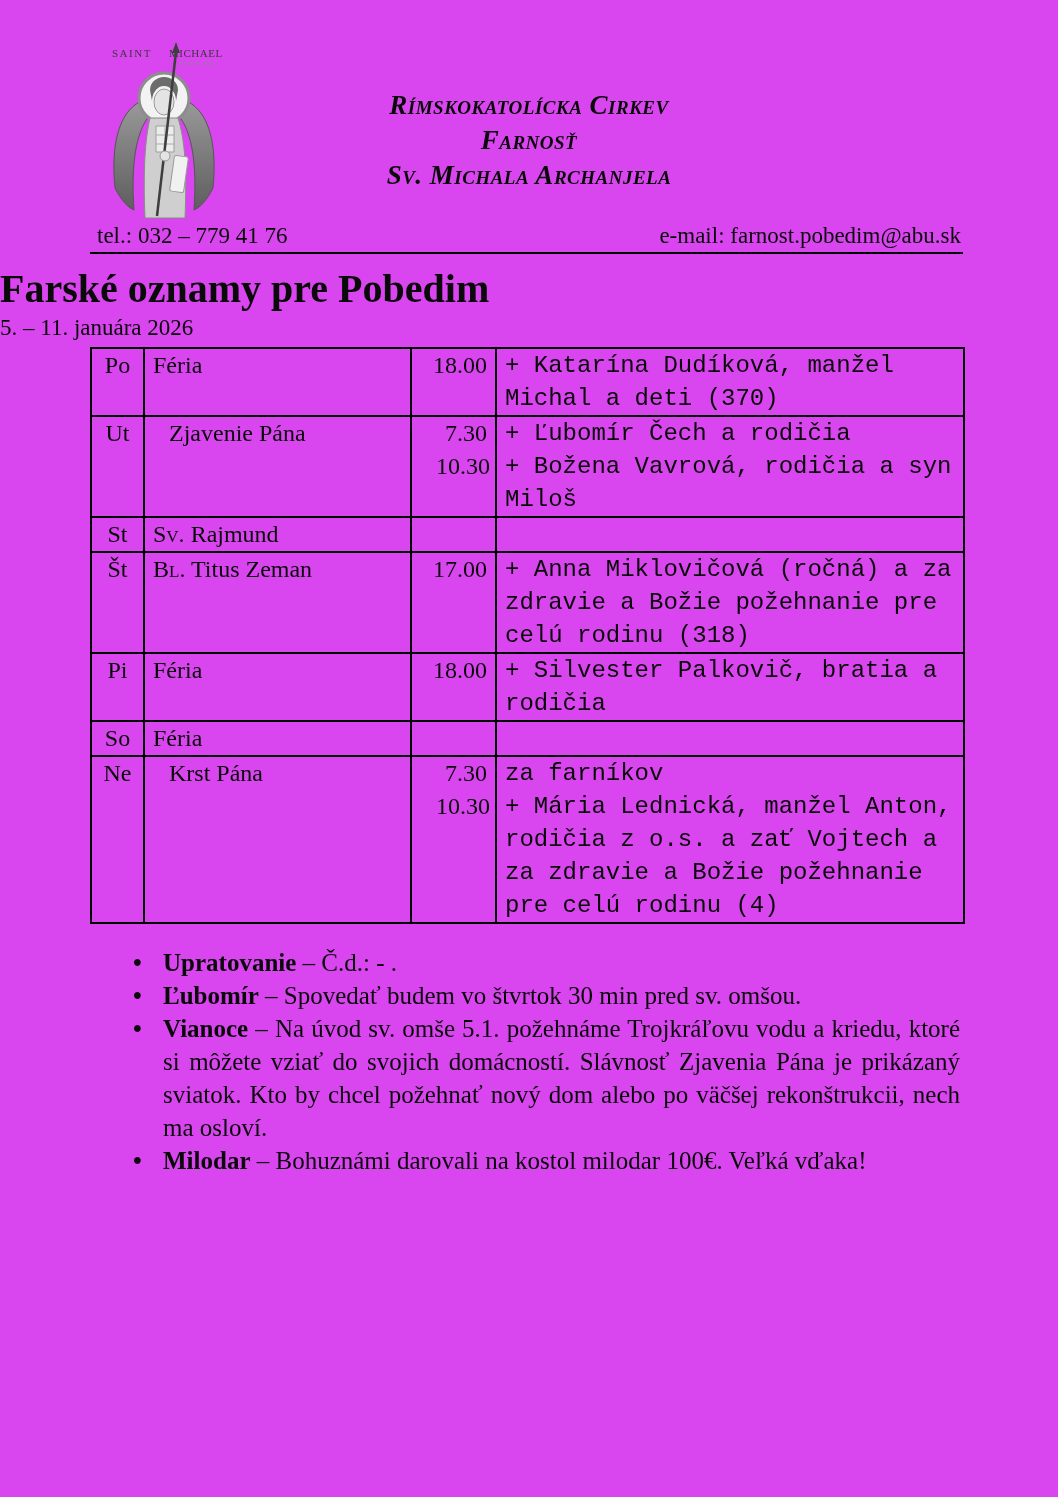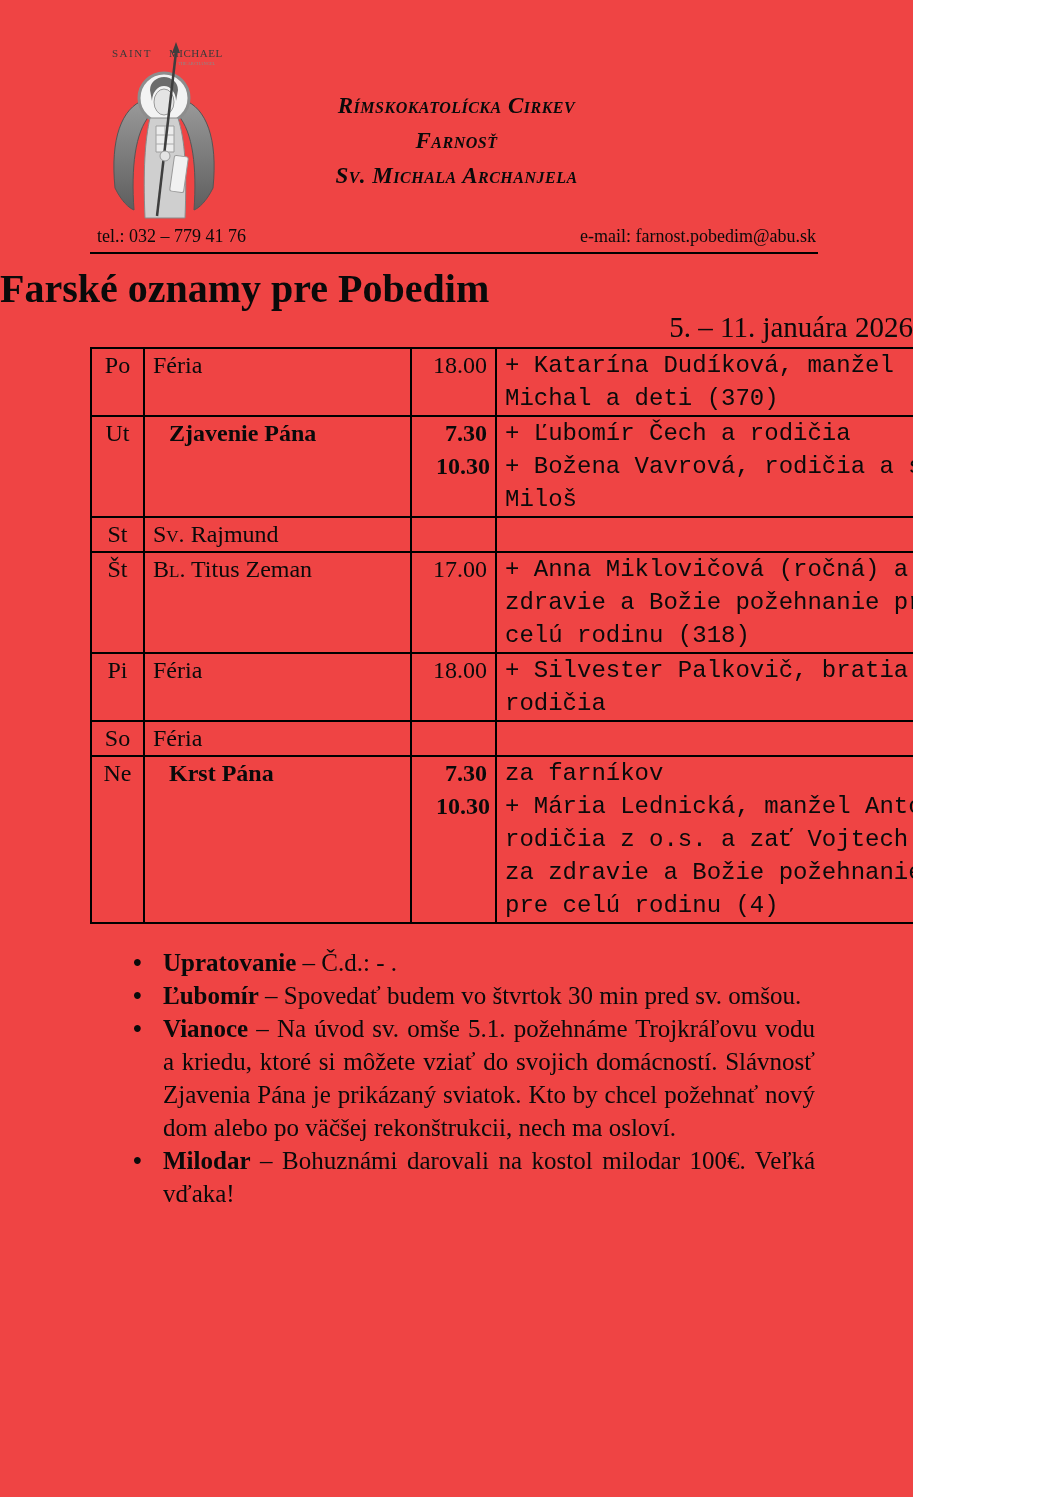--- a/index.html
+++ b/index.html
@@ -2,50 +2,50 @@
 <html><head>
 <meta charset="utf-8">
 <style>
   * { margin:0; padding:0; box-sizing:border-box; }
   html,body { background:#ffffff; }
   body {
     width:1058px; height:1497px;
     font-family:"Liberation Serif", serif;
     color:#0a0a0a;
   }
-  .page { position:relative; width:913px; height:1497px; background:#ef4444; overflow:hidden; }
+  .page { position:relative; width:1058px; height:1497px; background:#d946ef; overflow:hidden; }
 
   
   .logo { position:absolute; left:104px; top:36px; width:122px; height:192px; }
   .org-block {
     padding-top:88px; text-align:center;
     font-style:italic; font-weight:bold; font-variant:small-caps;
-    font-size:23px; line-height:35px; letter-spacing:0.5px;
+    font-size:27px; line-height:35px; letter-spacing:0.5px;
   }
   .contact-row {
     display:flex; justify-content:space-between;
-    margin:30px 97px 0 97px; font-size:18px; line-height:26px;
+    margin:30px 97px 0 97px; font-size:23px; line-height:26px;
   }
   .rule { border:none; border-top:2px solid #000; margin:3px 95px 0 90px; }
 
   
   .page-title { margin-top:13px; font-size:40px; line-height:44px; font-weight:bold; }
-  .date-line { margin-top:3px; text-align:right; font-size:29px; line-height:27px; }
+  .date-line { margin-top:3px; text-align:left; font-size:23px; line-height:27px; }
 
   
   table.schedule { border-collapse:collapse; table-layout:fixed; width:873px; margin:6px 0 0 90px; }
   table.schedule td {
     border:2px solid #000; vertical-align:top;
     font-size:24px; line-height:33px; padding:0 8px;
   }
   td.day-cell   { width:53px;  text-align:center; padding:0 2px; }
   td.feast-cell { width:267px; padding-left:10px; }
   td.time-cell  { width:85px;  text-align:right; padding-right:13px; }
   td.intention-cell { width:468px; padding-left:10px;font-family:Liberation Mono, monospace; }
-  tr.feast-bold .feast-cell, tr.feast-bold .time-cell { font-weight:bold;padding-left:24px; }
+  tr.feast-bold .feast-cell, tr.feast-bold .time-cell { font-weight:normal;padding-left:24px; }
   tr.day-bold .day-cell { font-weight:normal; }
   .sc { font-variant:small-caps; }
 
   
   ul.ann { list-style:none; margin:22px 0 0 0; padding:0 98px 0 133px; font-size:25px; line-height:33px; }
   ul.ann li { display:flex; }
   .bullet-marker { flex:0 0 30px; font-weight:bold; }
   .ann-text { flex:1; text-align:justify; }
   .ann-label { font-weight:bold; }
 

